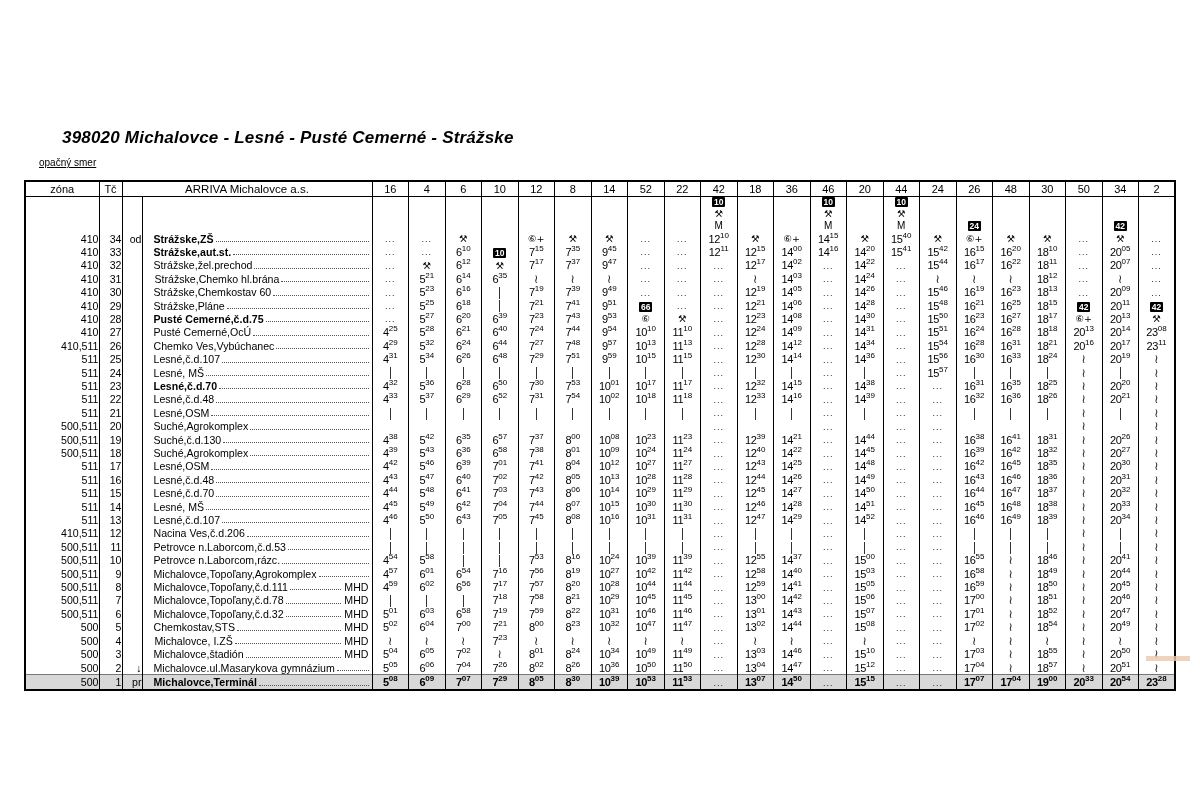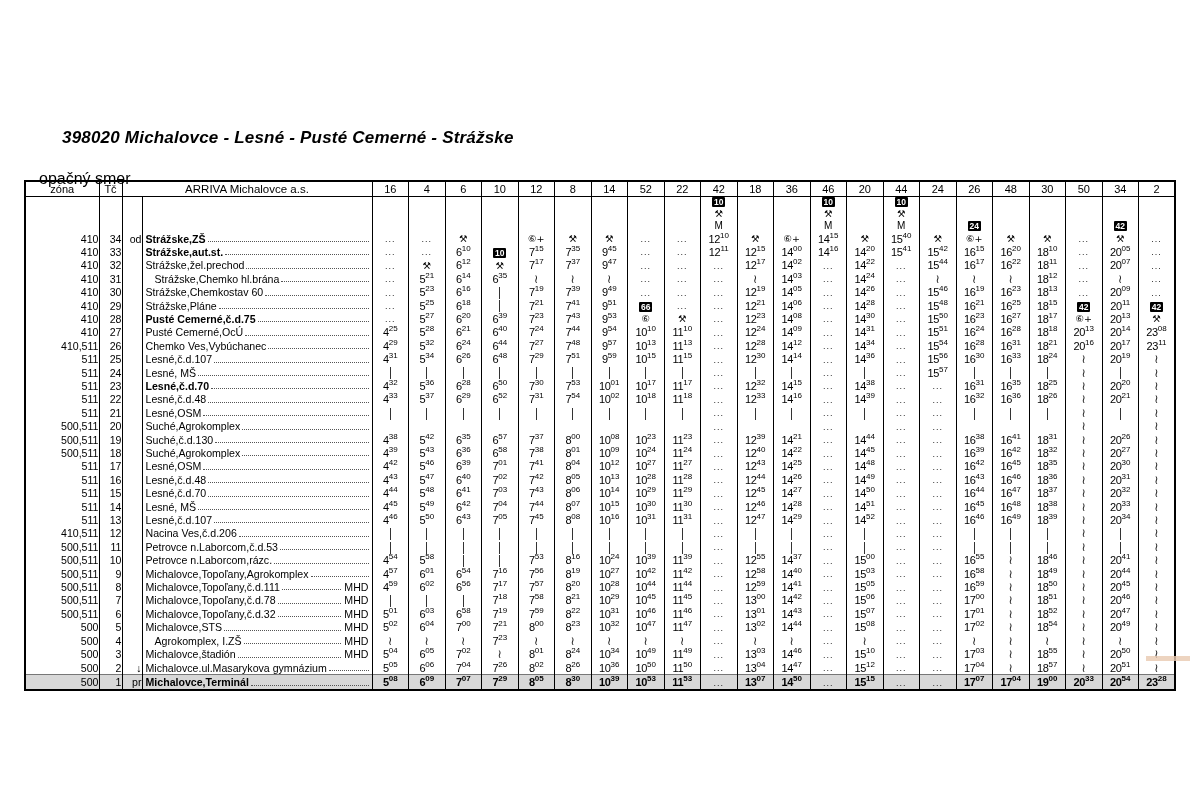--- a/index.html
+++ b/index.html
@@ -1,35 +1,35 @@
 <!DOCTYPE html>
 <html><head>
 <meta charset="utf-8">
 <style>
   html,body{margin:0;padding:0;background:#fff;}
   #page{position:relative;width:1200px;height:800px;background:#fff;overflow:hidden;
         font-family:"Liberation Sans",sans-serif;color:#000;}
   #title{position:absolute;left:62px;top:128px;font-size:17px;font-weight:bold;font-style:italic;
          letter-spacing:.2px;}
-  #dirnote{position:absolute;left:39px;top:170px;font-size:16px;}
+  #dirnote{position:absolute;left:39px;top:157px;font-size:10px;text-decoration:underline;}
   #tt{position:absolute;left:24px;top:180px;border-collapse:collapse;table-layout:fixed;}
   #tt{border:2px solid #000;}
   #tt th,#tt td{border-left:1px solid #000;border-right:1px solid #000;padding:0;margin:0;
       white-space:nowrap;overflow:hidden;font-weight:normal;vertical-align:middle;}
   #tt thead th{border-bottom:1.4px solid #000;font-size:11px;height:14px;text-align:center;}
   #tt thead th.carrier{text-align:center;font-size:11.5px;}
   tr.noterow td{height:11px;text-align:center;font-size:9px;line-height:11px;}
   tr.stoprow td{height:12.4px;font-size:10.6px;line-height:12.4px;}
   tr.stoprow td.zona,{text-align:right;}
   td.zona{text-align:right;padding-right:3px;font-size:10.6px;}
   td.tc{text-align:right;padding-right:2px;font-size:10.6px;}
   td.marker{text-align:right;padding-left:1px;font-size:9.5px;}
   td.name{text-align:left;}
   td.name .nwrap{display:flex;align-items:flex-end;width:100%;}
-  td.name .nm{padding-left:3px;}
+  td.name .nm{padding-left:11px;}
   td.name .nm.ind{padding-left:12px;}
   .bold{font-weight:bold;}
   .leader{flex:1;border-bottom:1px dotted #555;margin:0 3px 3px 2px;min-width:0;}
   .mhd{padding-right:3px;font-size:10.6px;}
   td.tcell{text-align:center;}
   .time{font-size:11px;letter-spacing:-0.3px;}
   .time sup{font-size:8px;vertical-align:super;line-height:0;letter-spacing:0;}
   .time.b{font-weight:bold;margin-top:44px;}
   .dots{font-size:9px;color:#222;letter-spacing:1px;}
   .bar{display:inline-block;width:1.4px;height:12px;background:#333;vertical-align:middle;}
@@ -1149,21 +1149,21 @@
           <td class="tcell"><span class="wave">≀</span></td>
           <td class="tcell"><span class="time">20<sup>47</sup></span></td>
           <td class="tcell"><span class="wave">≀</span></td>
         </tr>
         <tr class="stoprow">
           <td class="zona">500</td>
           <td class="tc">5</td>
           <td class="marker"></td>
           <td class="name">
             <div class="nwrap">
-              <span class="nm">Michalovce,STS</span>
+              <span class="nm">Chemkostav,STS</span>
               <span class="leader"></span>
               <span class="mhd">MHD</span>
             </div>
           </td>
           <td class="tcell"><span class="time">5<sup>02</sup></span></td>
           <td class="tcell"><span class="time">6<sup>04</sup></span></td>
           <td class="tcell"><span class="time">7<sup>00</sup></span></td>
           <td class="tcell"><span class="time">7<sup>21</sup></span></td>
           <td class="tcell"><span class="time">8<sup>00</sup></span></td>
           <td class="tcell"><span class="time">8<sup>23</sup></span></td>
@@ -1183,21 +1183,21 @@
           <td class="tcell"><span class="wave">≀</span></td>
           <td class="tcell"><span class="time">20<sup>49</sup></span></td>
           <td class="tcell"><span class="wave">≀</span></td>
         </tr>
         <tr class="stoprow">
           <td class="zona">500</td>
           <td class="tc">4</td>
           <td class="marker"></td>
           <td class="name">
             <div class="nwrap">
-              <span class="nm ind">Agrokomplex, I.ZŠ</span>
+              <span class="nm ind">Michalovce, I.ZŠ</span>
               <span class="leader"></span>
               <span class="mhd">MHD</span>
             </div>
           </td>
           <td class="tcell"><span class="wave">≀</span></td>
           <td class="tcell"><span class="wave">≀</span></td>
           <td class="tcell"><span class="wave">≀</span></td>
           <td class="tcell"><span class="time">7<sup>23</sup></span></td>
           <td class="tcell"><span class="wave">≀</span></td>
           <td class="tcell"><span class="wave">≀</span></td>

